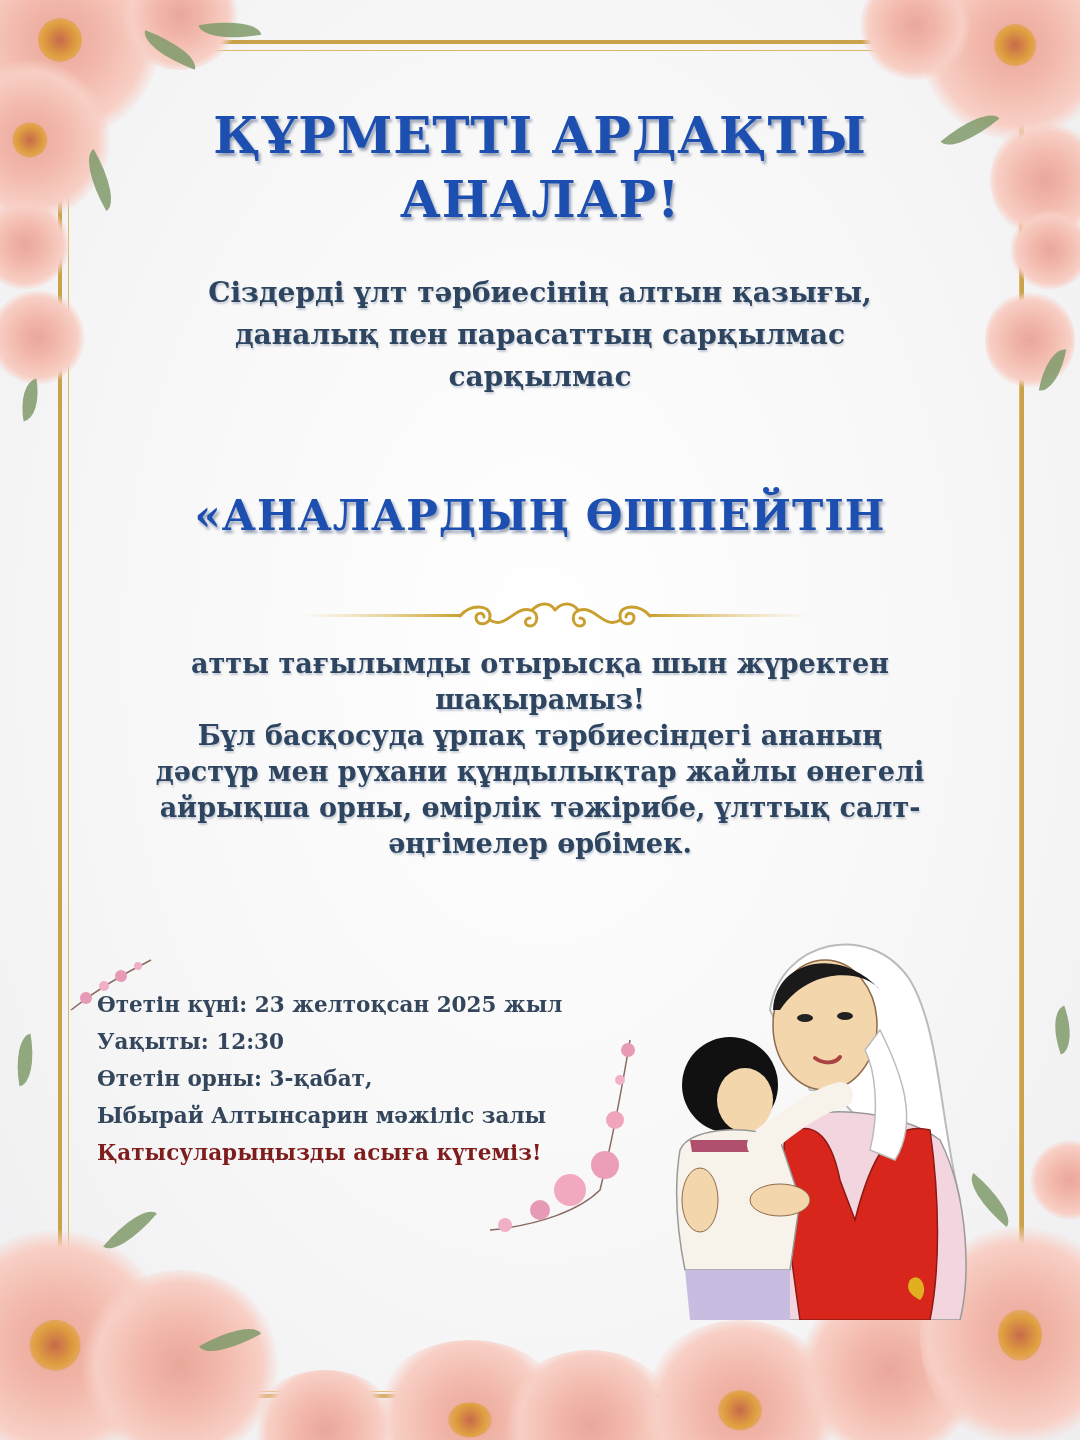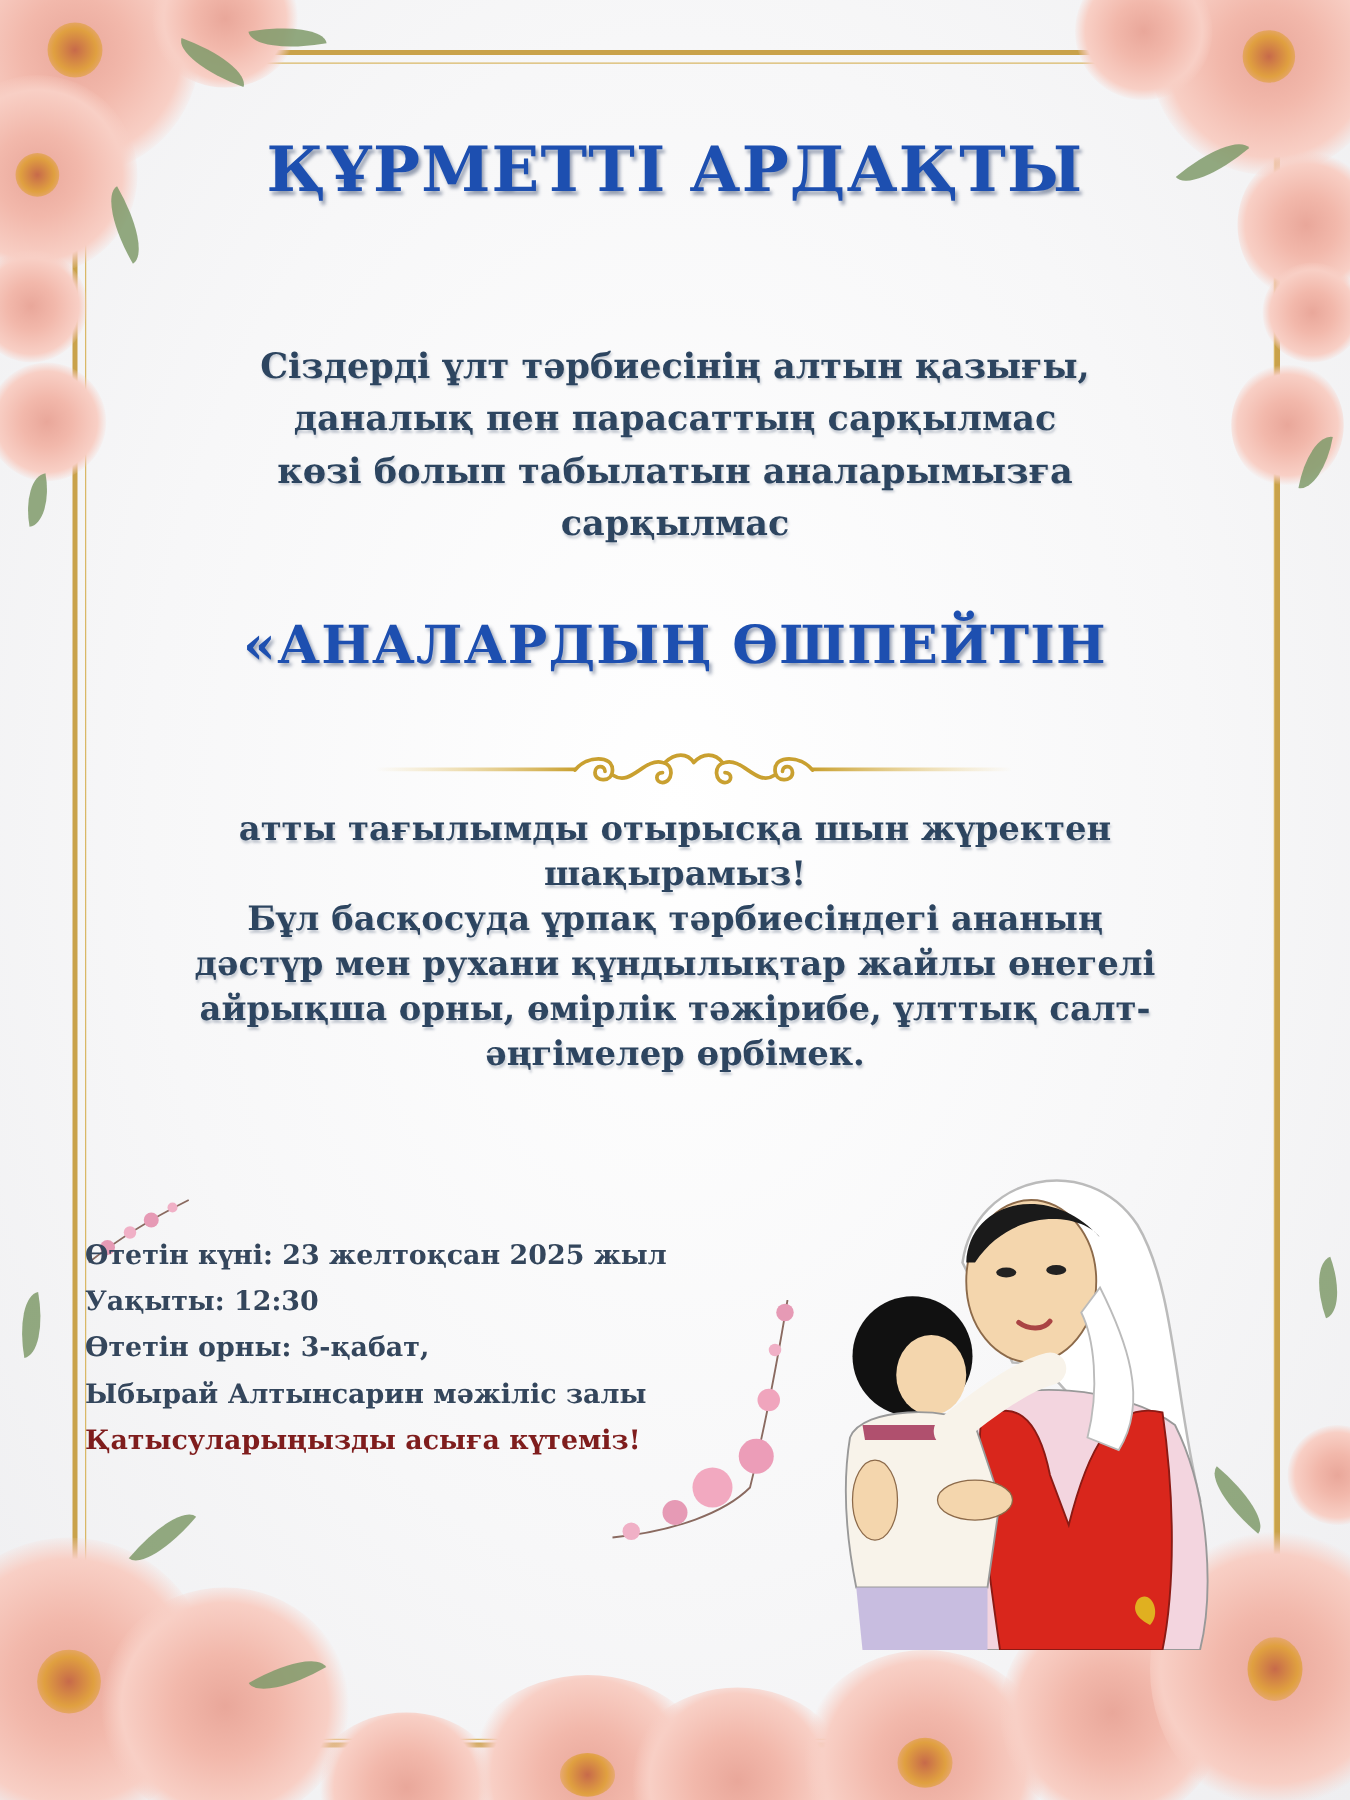--- a/index.html
+++ b/index.html
@@ -17,21 +17,21 @@
   .content{position:absolute;left:0;top:0;width:909px;height:1440px;}
   .title{position:absolute;left:0;width:1080px;text-align:center;font-weight:bold;color:#1d4fb0;
          text-shadow:2px 3px 3px rgba(30,50,90,0.45);letter-spacing:1px;}
   .t1{top:104px;font-size:50px;line-height:64px;}
   .para{position:absolute;left:0;width:1080px;text-align:center;font-weight:bold;color:#2d4560;
         text-shadow:1px 2px 2px rgba(40,60,90,0.25);}
   .p1{top:272px;font-size:28px;line-height:42px;}
   .t2{top:488px;font-size:42px;line-height:56px;}
   .divider{position:absolute;left:300px;top:596px;width:510px;height:40px;}
   .p2{top:646px;font-size:27px;line-height:36px;}
-  .details{position:absolute;left:68px;top:986px;font-size:21.5px;line-height:37px;font-weight:bold;color:#34465c;}
+  .details{position:absolute;left:97px;top:986px;font-size:21.5px;line-height:37px;font-weight:bold;color:#34465c;}
   .details .closing{color:#7f1d1d;}
   .illus{position:absolute;left:640px;top:900px;width:380px;height:420px;}
   .sprig{position:absolute;}
 </style>
 </head>
 <body>
 
 <div class="bg"></div>
 
 <div class="frame outer"></div>
@@ -86,26 +86,26 @@
     </div>
   <div class="leaf" style="left:100px;top:1220px;transform:rotate(-50deg);"></div>
   <div class="leaf" style="left:200px;top:1330px;transform:rotate(-30deg);"></div>
   <div class="leaf" style="left:960px;top:1190px;transform:rotate(40deg);"></div>
 </div>
 
 <div class="content">
 
   <div class="title t1">
     <div>ҚҰРМЕТТІ АРДАҚТЫ</div>
+    <div>АНАЛАР!</div>
   </div>
 
   <div class="para p1">
     <div>Сіздерді ұлт тәрбиесінің алтын қазығы,</div>
     <div>даналық пен парасаттың сарқылмас</div>
-    <div>көзі болып табылатын аналарымызға</div>
     <div>сарқылмас</div>
   </div>
 
   <div class="title t2">
     <div>«АНАЛАРДЫҢ ӨШПЕЙТІН</div>
   </div>
 
   <svg class="divider" viewBox="0 0 510 40">
     <defs>
       <linearGradient id="gl" x1="0" x2="1">

